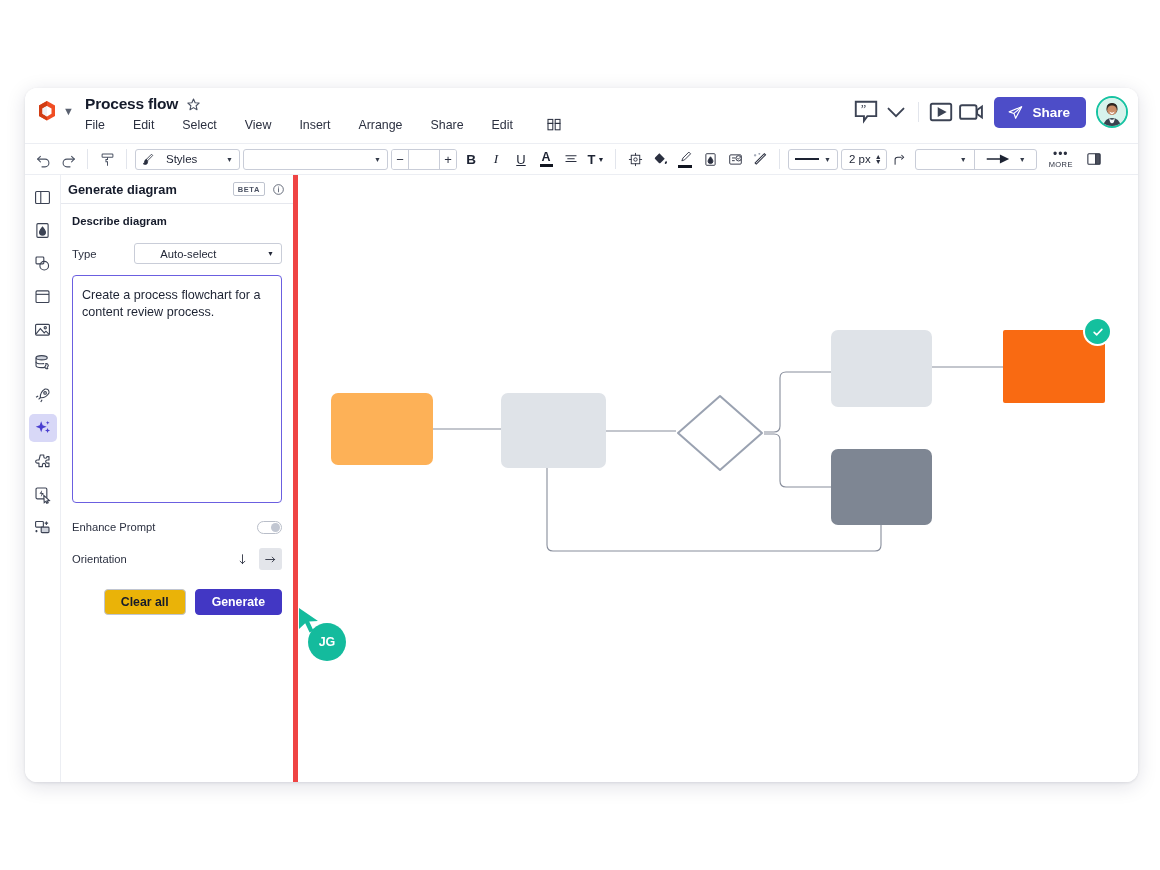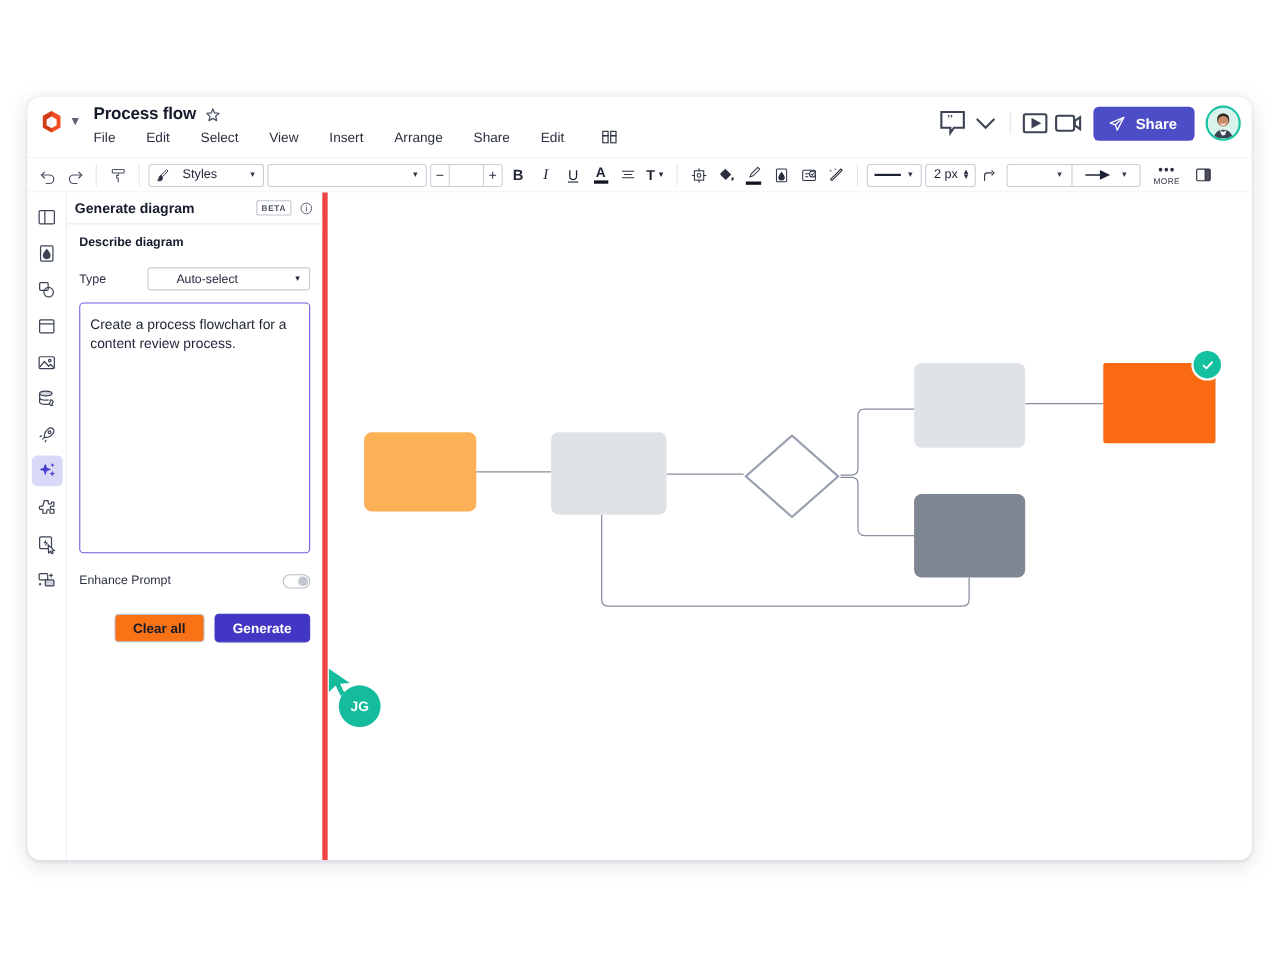--- a/index.html
+++ b/index.html
@@ -127,21 +127,21 @@
   .toggle .knob { position: absolute; right: 1px; top: 1px; width: 9px; height: 9px; border-radius: 50%; background: #c2c7d2; }
   .orient-row { display: flex; align-items: center; height: 26px; margin-top: 6px; }
   .or-btn { width: 23px; height: 22px; display: flex; align-items: center; justify-content: center; color: #2b3040; border-radius: 3px; }
   .or-btn.sel { background: #e3e5ea; }
   .or-down { margin-left: auto; margin-right: 5px; }
   .btn-row { display: flex; justify-content: flex-end; gap: 9px; margin-top: 17px; }
   .btn {
     height: 26px; border-radius: 4px; font-size: 12.3px; font-weight: bold;
     font-family: inherit; cursor: pointer; padding: 0 16px;
   }
-  .btn.clear { background: #f97316; border: 1px solid #c0c5d0; color: #151b2b; }
+  .btn.clear { background: #eab308; border: 1px solid #c0c5d0; color: #151b2b; }
   .btn.gen { background: #4237c4; border: 1px solid #4237c4; color: #fff; }
 
   
   .canvas { position: relative; flex: 1; background: #fff; overflow: hidden; }
   .node { position: absolute; border-radius: 7px; }
   .badge-check {
     position: absolute; width: 25px; height: 25px; border-radius: 50%;
     background: #14c09e; display: flex; align-items: center; justify-content: center;
     box-shadow: 0 0 0 2px #fff;
   }
@@ -487,20 +487,35 @@
 
         <textarea class="prompt" placeholder="Describe the diagram you want to create" style="">Create a process flowchart for a content review process.</textarea>
 
         <div class="opt-row">
           <span class="opt-lbl">Enhance Prompt</span>
           <div class="toggle">
             <span class="knob"></span>
           </div>
         </div>
 
+        <div class="orient-row">
+          <span class="opt-lbl">Orientation</span>
+          <div class="or-btn or-down">
+            <svg width="15" height="15" viewBox="0 0 22 22" fill="none" stroke="currentColor" stroke-width="1.3" stroke-linecap="round">
+              <path d="M11 4 V17"></path>
+                <path d="M7.5 13.5 L11 17 L14.5 13.5"></path>
+            </svg>
+          </div>
+          <div class="or-btn sel">
+            <svg width="15" height="15" viewBox="0 0 22 22" fill="none" stroke="currentColor" stroke-width="1.3" stroke-linecap="round">
+              <path d="M4 11 H17"></path>
+                <path d="M13.5 7.5 L17 11 L13.5 14.5"></path>
+            </svg>
+          </div>
+        </div>
 
         <div class="btn-row">
           <button class="btn clear">Clear all</button>
           <button class="btn gen">Generate</button>
         </div>
       </div>
     </div>
 
     <div class="canvas">
       <svg width="840" height="607" viewBox="0 0 840 607" style="position:absolute;left:0;top:0;">

